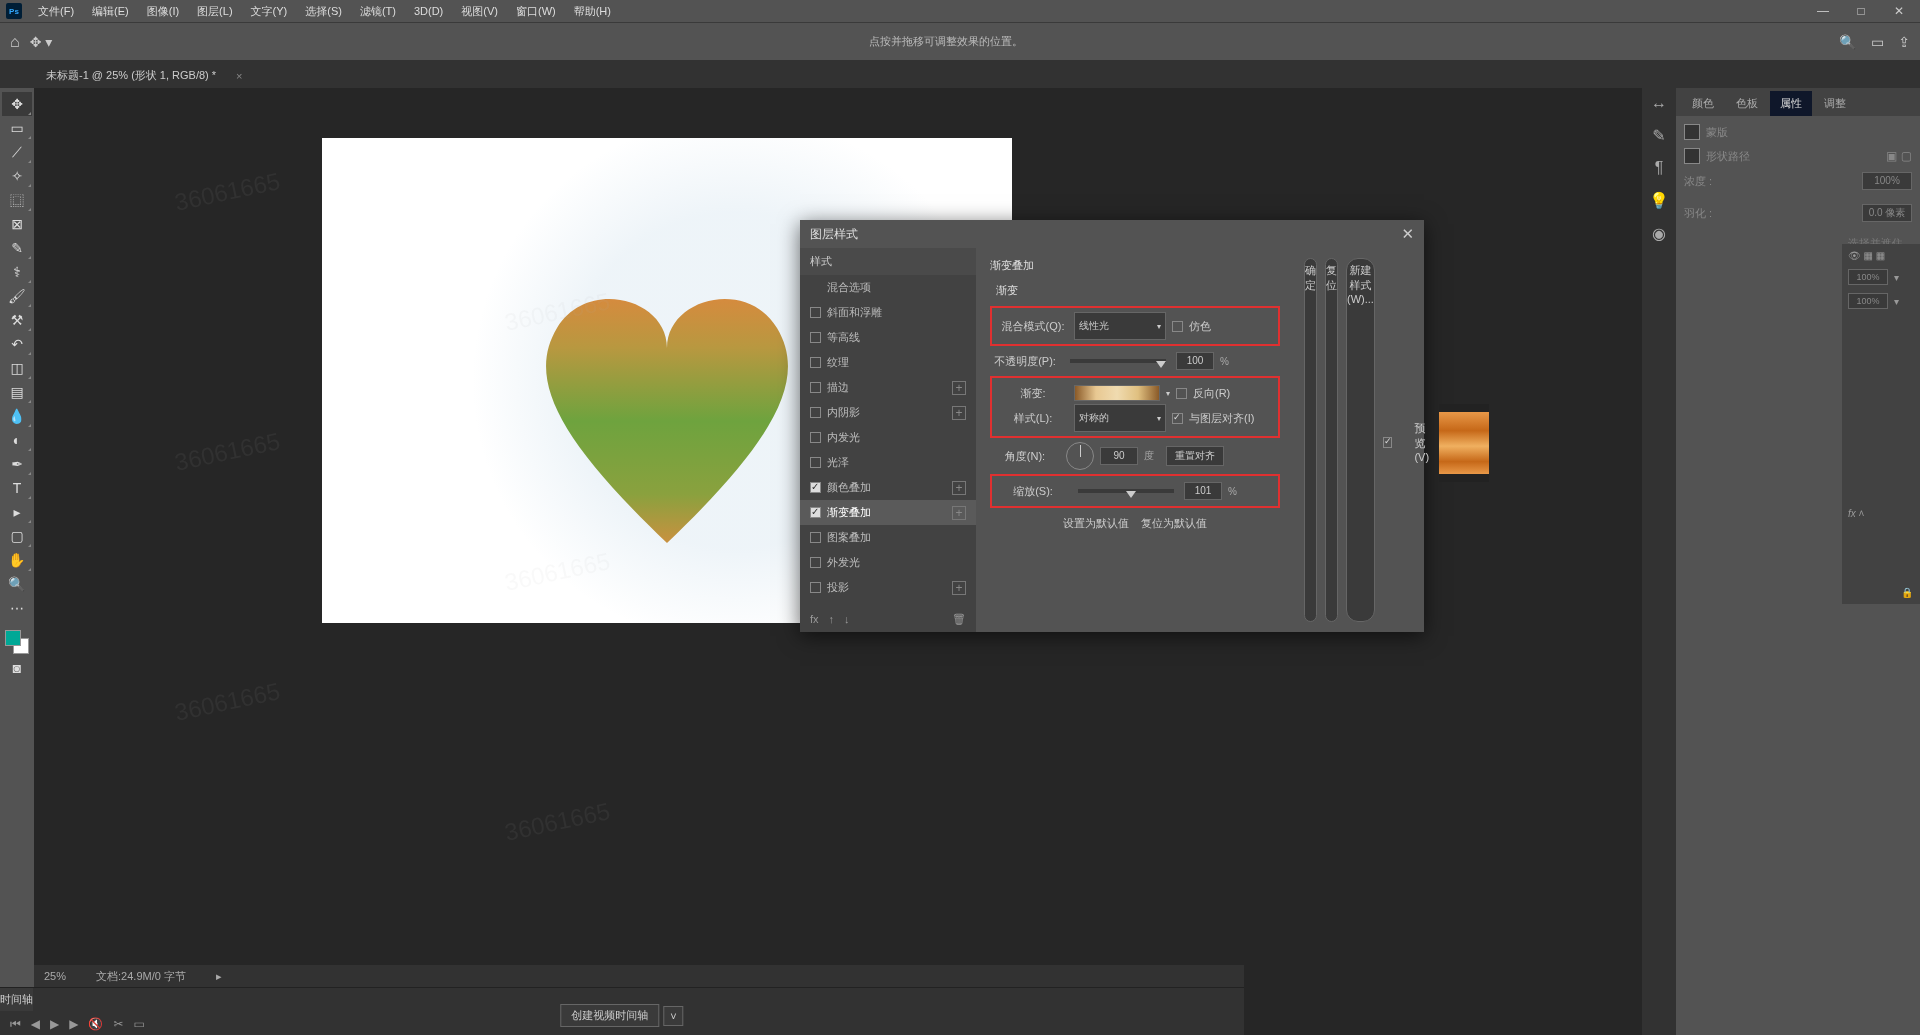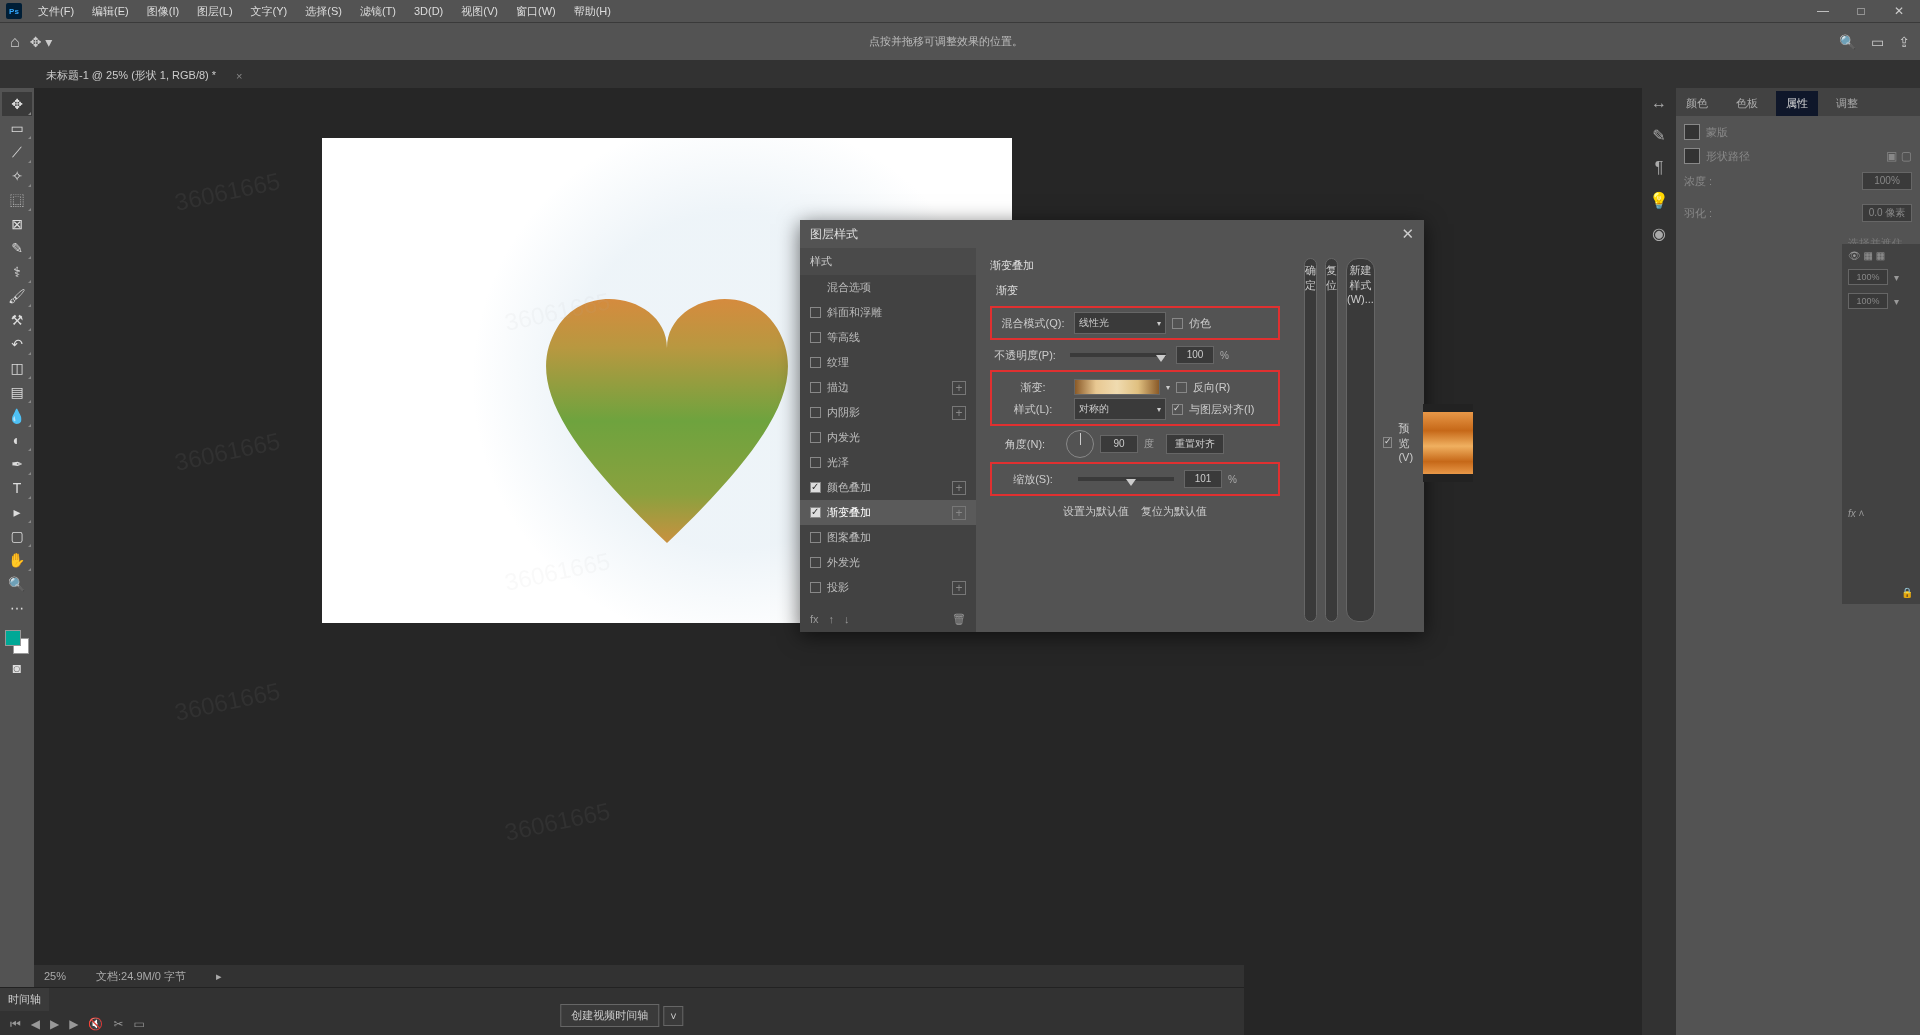--- a/index.html
+++ b/index.html
@@ -26,33 +26,33 @@
 .toolbar .colors .fg{position:absolute;width:16px;height:16px;background:#00a896;border:1px solid #999;left:2px;top:2px}
 .toolbar .colors .bg{position:absolute;width:16px;height:16px;background:#fff;border:1px solid #999;right:2px;bottom:2px}
 .canvas-area{flex:1;background:#262626;position:relative;overflow:hidden}
 .canvas{position:absolute;left:288px;top:50px;width:690px;height:485px;background:#fff}
 .canvas .watermark{position:absolute;inset:0;opacity:0.15;background:radial-gradient(circle at 60% 50%, #8db7d4 0%, #8db7d4 35%, transparent 55%)}
 .canvas .heart{position:absolute;left:195px;top:150px;width:300px;height:275px}
 .canvas .heart svg{width:100%;height:100%}
 .iconstrip{width:34px;background:#323232;display:flex;flex-direction:column;align-items:center;padding-top:6px;gap:14px}
 .iconstrip .si{font-size:16px;color:#aaa;cursor:pointer}
 .rightpanel{width:244px;background:#535353;display:flex;flex-direction:column}
-.rp-tabs{height:28px;display:flex;align-items:flex-end;background:#424242;gap:8px}
+.rp-tabs{height:28px;display:flex;align-items:flex-end;background:#424242;padding-left:6px;gap:2px}
 .rp-tabs .rt{padding:5px 10px;font-size:11px;color:#aaa;cursor:pointer}
 .rp-tabs .rt.active{background:#0f172a;color:#ddd}
 .rp-body{padding:8px;flex:1;color:#888}
 .rp-row{display:flex;align-items:center;gap:6px;margin-bottom:8px;font-size:11px}
 .rp-row .sq{width:16px;height:16px;border:1px solid #888;background:#333}
 .rp-row .mini-icons{margin-left:auto;display:flex;gap:4px;font-size:12px}
 .rp-slider-row{display:flex;align-items:center;margin-bottom:14px}
 .rp-slider-row .lbl{width:45px;color:#888}
 .rp-slider-row .val{width:50px;height:18px;background:#3a3a3a;border:1px solid #666;text-align:center;margin-left:auto;color:#888;font-size:10px;line-height:16px}
 .statusbar-bottom{position:absolute;bottom:48px;left:34px;height:22px;background:#323232;display:flex;align-items:center;padding:0 10px;gap:30px;font-size:11px;color:#aaa;width:1210px}
 .timeline{position:absolute;bottom:0;left:0;width:1244px;height:48px;background:#323232;border-top:1px solid #222}
-.timeline .tl-tab{padding:4px 8px;font-size:11px;color:#ccc;display:inline-block;background:#3a3a3a}
+.timeline .tl-tab{padding:4px 0;font-size:11px;color:#ccc;display:inline-block;background:#3a3a3a}
 .timeline .tl-controls{display:flex;align-items:center;gap:10px;padding:4px 10px;margin-top:2px}
 .timeline .tl-btn{color:#999;font-size:12px;cursor:pointer}
 .timeline .create-btn{position:absolute;left:50%;transform:translateX(-50%);bottom:8px;display:flex;align-items:center;gap:4px}
 .timeline .create-btn .btn{background:#3a3a3a;border:1px solid #666;padding:3px 10px;font-size:11px}
 
 .dialog{position:absolute;left:800px;top:220px;width:624px;height:412px;background:#535353;box-shadow:0 4px 20px rgba(0,0,0,0.6);display:flex;flex-direction:column}
 .dialog .titlebar{height:28px;background:#535353;display:flex;align-items:center;padding:0 10px;font-size:12px;color:#ddd}
 .dialog .titlebar .close{margin-left:auto;font-size:15px;cursor:pointer;color:#ccc}
 .dialog .body{flex:1;display:flex}
 .dialog .left{width:176px;background:#424242;display:flex;flex-direction:column}
@@ -62,36 +62,36 @@
 .dialog .left .item .cb{width:11px;height:11px;border:1px solid #888;display:inline-block;flex-shrink:0}
 .dialog .left .item .cb.checked{background:#ddd;position:relative}
 .dialog .left .item .cb.checked::after{content:'✓';position:absolute;left:0;top:-2px;font-size:10px;color:#333}
 .dialog .left .item .plus{margin-left:auto;color:#888;font-size:12px;border:1px solid #777;width:14px;height:14px;display:flex;align-items:center;justify-content:center}
 .dialog .left .footer{margin-top:auto;padding:6px 10px;display:flex;gap:10px;color:#999}
 .dialog .mid{flex:1;padding:10px 14px;display:flex;flex-direction:column;gap:6px}
 .dialog .mid .section-title{font-size:11px;color:#ddd;margin-bottom:4px}
 .dialog .mid .redbox{border:2px solid #e03030;padding:4px 6px;margin:-2px 0}
 .dialog .mid .row{display:flex;align-items:center;gap:6px;font-size:11px;min-height:22px}
 .dialog .mid .row .lbl{width:70px;text-align:center;color:#ccc}
-.dialog .mid .row .drop{background:#3a3a3a;border:1px solid #666;height:22px;flex:1;max-width:92px;padding:0 4px;display:flex;align-items:center;justify-content:space-between;font-size:10px}
+.dialog .mid .row .drop{background:#3a3a3a;border:1px solid #666;height:28px;flex:1;max-width:92px;padding:0 4px;display:flex;align-items:center;justify-content:space-between;font-size:10px}
 .dialog .mid .row .drop .arrow{font-size:8px}
 .dialog .mid .row .cb{width:11px;height:11px;border:1px solid #888}
 .dialog .mid .row .cb.checked::after{content:'✓';display:block;font-size:9px;color:#ddd;margin-top:-2px;margin-left:0}
 .dialog .mid .row .num{width:38px;height:18px;background:#3a3a3a;border:1px solid #666;text-align:center;font-size:10px;line-height:16px}
 .dialog .mid .row .unit{color:#aaa;font-size:10px;width:16px}
 .dialog .mid .row .slider{flex:1;max-width:96px;height:4px;background:#3a3a3a;position:relative;margin:0 4px}
 .dialog .mid .row .slider .thumb{position:absolute;width:0;height:0;border-left:5px solid transparent;border-right:5px solid transparent;border-top:7px solid #ccc;top:2px}
 .dialog .mid .row .btn-sm{background:#3a3a3a;border:1px solid #666;padding:2px 8px;font-size:10px;cursor:pointer}
 .dialog .mid .row .grad{width:86px;height:16px;background:linear-gradient(90deg,#8a5a28,#e8c892,#f0dbb0,#e0c080,#8a5a28);border:1px solid #666}
 .dialog .mid .row .angle-dial{width:28px;height:28px;border:1px solid #888;border-radius:50%;position:relative}
 .dialog .mid .row .angle-dial::after{content:'';position:absolute;left:50%;top:2px;width:1px;height:12px;background:#ccc}
 .dialog .mid .default-row{display:flex;gap:12px;justify-content:center;margin-top:4px}
 .dialog .right{width:130px;padding:10px;display:flex;flex-direction:row;gap:8px;align-items:stretch}
 .dialog .right .btn{background:#3a3a3a;border:1px solid #666;border-radius:12px;padding:4px 0;text-align:center;font-size:11px;cursor:pointer}
-.dialog .right .prev-check{display:flex;align-items:center;gap:6px;font-size:11px;margin-top:4px}
+.dialog .right .prev-check{display:flex;align-items:center;gap:22px;font-size:11px;margin-top:4px}
 .dialog .right .prev-check .cb{width:11px;height:11px;border:1px solid #888}
 .dialog .right .prev-check .cb.checked::after{content:'✓';display:block;font-size:9px;color:#ddd;margin-top:-2px}
 .dialog .right .preview-img{margin-top:6px;width:100px;height:78px;align-self:center;background:#222;display:flex;align-items:center;justify-content:center}
 .dialog .right .preview-img .gpatch{width:50px;height:62px;background:linear-gradient(180deg,#e89848 0%, #c66818 30%, #f0b060 55%, #c66818 80%, #e89848 100%)}
 .layers-panel{position:absolute;right:0;top:244px;width:78px;height:360px;background:#424242;padding:6px;display:flex;flex-direction:column;gap:8px}
 .layers-panel .mini-row{display:flex;gap:6px;font-size:10px;color:#999;align-items:center}
 .layers-panel .mini-input{background:#3a3a3a;border:1px solid #666;height:16px;width:40px;font-size:9px;text-align:center;color:#888;line-height:14px}
 .layers-panel .fxbar{margin-top:auto;font-style:italic;color:#999;font-size:10px}
 .watermark-text{position:absolute;color:rgba(180,180,180,0.08);font-size:24px;pointer-events:none;transform:rotate(-12deg)}
 </style>

